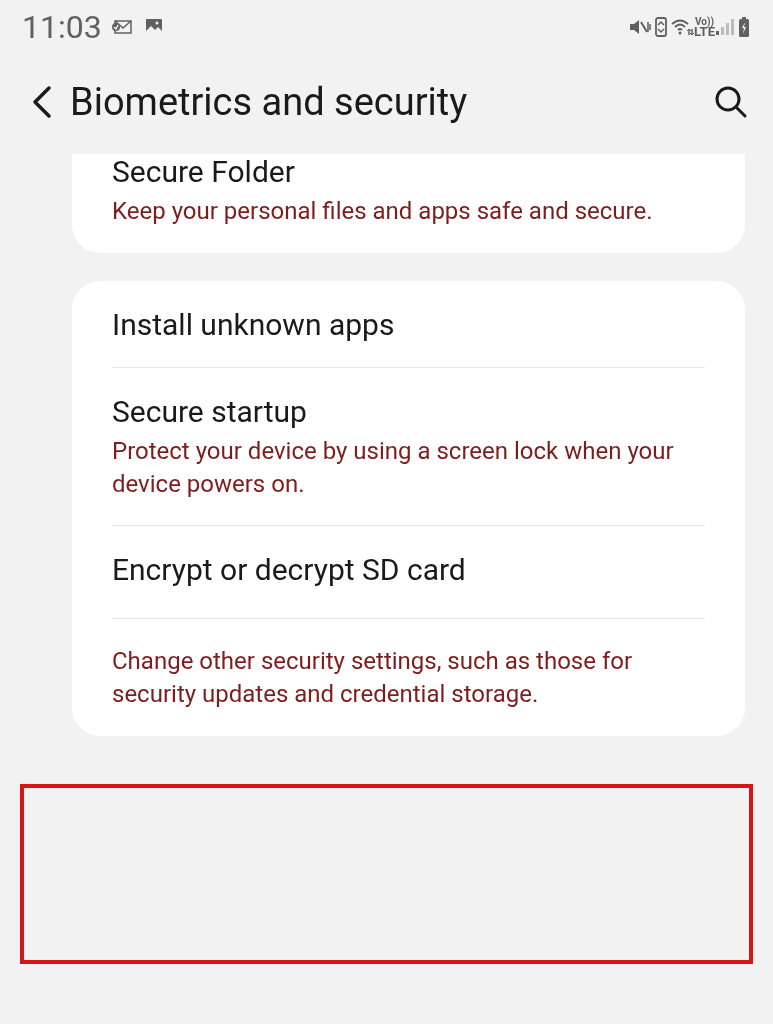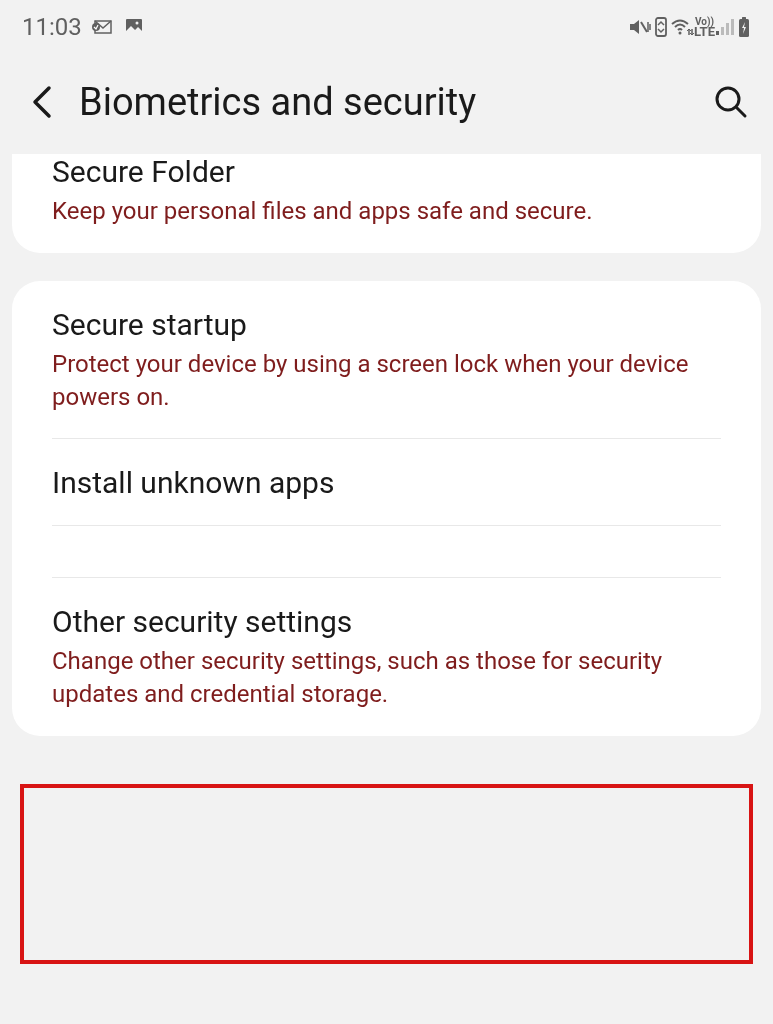--- a/index.html
+++ b/index.html
@@ -24,34 +24,34 @@
     .status-left {
       display: flex;
       align-items: center;
       gap: 10px;
     }
     .status-right {
       display: flex;
       align-items: center;
     }
     .status-time {
-      font-size: 24px;
+      font-size: 32px;
       font-weight: 400;
       color: #606060;
     }
     .status-icon {
       color: #606060;
       display: inline-flex;
       align-items: center;
     }
     .header {
       display: flex;
       align-items: center;
       padding: 30px 22px 30px 22px;
-      gap: 17px;
+      gap: 8px;
     }
     .back-button {
       width: 40px;
       height: 40px;
       display: flex;
       align-items: center;
       justify-content: center;
       cursor: pointer;
     }
     .page-title {
@@ -62,21 +62,22 @@
     }
     .search-button {
       width: 40px;
       height: 40px;
       display: flex;
       align-items: center;
       justify-content: center;
       cursor: pointer;
     }
     .content {
-      padding: 0 12px;
+      padding: 0 28px;
+      margin-left: 44px;
     }
     .card {
       background: #ffffff;
       border-radius: 28px;
       margin-bottom: 28px;
       overflow: hidden;
     }
     .card.partial-top {
       border-top-left-radius: 0;
       border-top-right-radius: 0;
@@ -220,29 +221,29 @@
 
   <div class="card partial-top">
     <div class="setting-item first-partial">
       <div class="setting-title">Secure Folder</div>
       <div class="setting-description">Keep your personal files and apps safe and secure.</div>
     </div>
   </div>
 
   <div class="card" style="position:relative;">
     <div class="setting-item with-divider">
+      <div class="setting-title" style="margin-bottom:0;">Install unknown apps</div>
+    </div>
+    <div class="setting-item with-divider">
       <div class="setting-title">Secure startup</div>
       <div class="setting-description">Protect your device by using a screen lock when your device powers on.</div>
     </div>
     <div class="setting-item with-divider">
-      <div class="setting-title" style="margin-bottom:0;">Install unknown apps</div>
-    </div>
-    <div class="setting-item with-divider">
+      <div class="setting-title">Encrypt or decrypt SD card</div>
     </div>
     <div class="setting-item">
-      <div class="setting-title">Other security settings</div>
       <div class="setting-description">Change other security settings, such as those for security updates and credential storage.</div>
     </div>
   </div>
 
 </div>
 
 <div class="highlight-box" style="left:20px; top:784px; width:733px; height:180px;"></div>
 
 </body></html>

